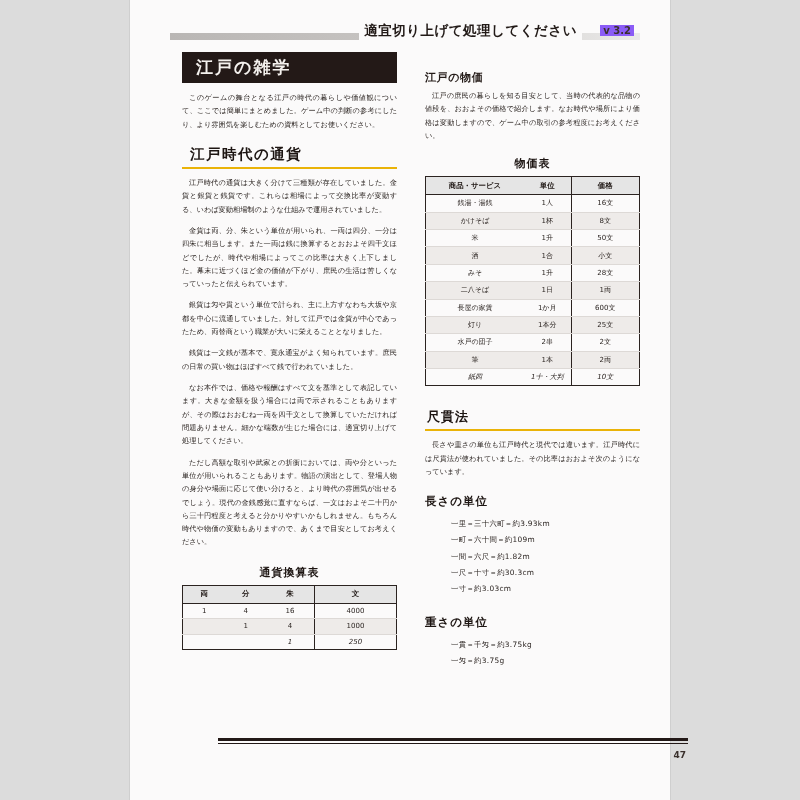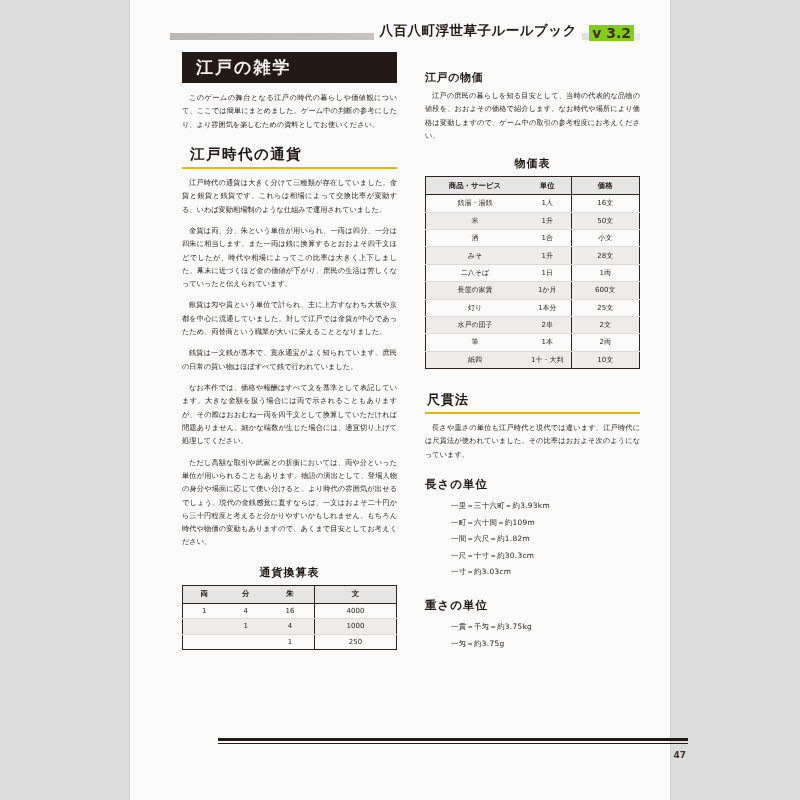--- a/index.html
+++ b/index.html
@@ -23,22 +23,22 @@
     background:linear-gradient(to right,#b9b6b4 0%,#c9c6c4 55%,#ebeae9 100%);
   }
   .runhead .title{
     position:absolute;right:58px;top:0;
     font-size:13.5px;font-weight:bold;color:#221a17;
     letter-spacing:0.5px;white-space:nowrap;
     background:#fbfafa;padding:0 5px;
   }
   .runhead .ver{
     position:absolute;right:6px;top:3px;
-    font-size:14px;color:#3a302c;font-weight:bold;
-    background:#84cc16;padding:0 3px;
+    font-size:10px;color:#3a302c;font-weight:bold;
+    background:#8b5cf6;padding:0 3px;
   }
 
   
   .cols{position:absolute;left:0;top:52px;width:470px;}
   .colL{position:absolute;left:12px;top:0;width:215px;}
   .colR{position:absolute;left:255px;top:0;width:215px;}
 
   
   .h1-bar{
     background:#231917;color:#f4f1ee;
@@ -80,21 +80,21 @@
   table.bordered th{
     background:#e5e5e5;color:#1d1512;font-weight:bold;
     font-size:7.4px;padding:3.5px 2px;text-align:center;
     border-bottom:1.6px solid #2b2320;
   }
   table.bordered td{
     padding:3.2px 2px;text-align:center;color:#2b2421;
     border-bottom:1px solid #ddd9d6;
   }
   table.bordered tr:nth-child(even) td{background:#eeebe9;}
-  table.bordered tr:last-child td{border-bottom:none;}
+  table.bordered tr:last-child td{border-bottom:none;font-style:italic;}
   .vsep{border-left:1.4px solid #2b2320;}
 
   
   ul.units{list-style:none;margin:0 0 10px 0;padding:0 0 0 26px;}
   ul.units li{
     font-size:7.4px;color:#2b2421;line-height:1;
     padding:4.5px 0;letter-spacing:.3px;
   }
 
   
@@ -107,21 +107,21 @@
   }
 </style>
 </head>
 <body>
 
 <div class="page">
  <div class="inner">
 
   <div class="runhead">
     <div class="rule"></div>
-    <div class="title">八百八町浮世草子ルールブック</div>
+    <div class="title">適宜切り上げて処理してください</div>
     <div class="ver">v 3.2</div>
   </div>
 
   <div class="cols">
 
    <div class="colL">
 
      <div class="h1-bar">江戸の雑学</div>
 
      <p class="body" style="margin-top:8px">このゲームの舞台となる江戸の時代の暮らしや価値観について、ここでは簡単にまとめました。ゲーム中の判断の参考にしたり、より雰囲気を楽しむための資料としてお使いください。</p>
@@ -182,20 +182,25 @@
            <th style="width:46%">商品・サービス</th>
            <th style="width:22%">単位</th>
            <th class="vsep" style="width:32%">価格</th>
          </tr>
        </thead>
        <tbody>
          <tr>
            <td>銭湯・湯銭</td>
            <td>1人</td>
            <td class="vsep">16文</td>
+         </tr>
+         <tr>
+           <td>かけそば</td>
+           <td>1杯</td>
+           <td class="vsep">8文</td>
          </tr>
          <tr>
            <td>米</td>
            <td>1升</td>
            <td class="vsep">50文</td>
          </tr>
          <tr>
            <td>酒</td>
            <td>1合</td>
            <td class="vsep">小文</td>

